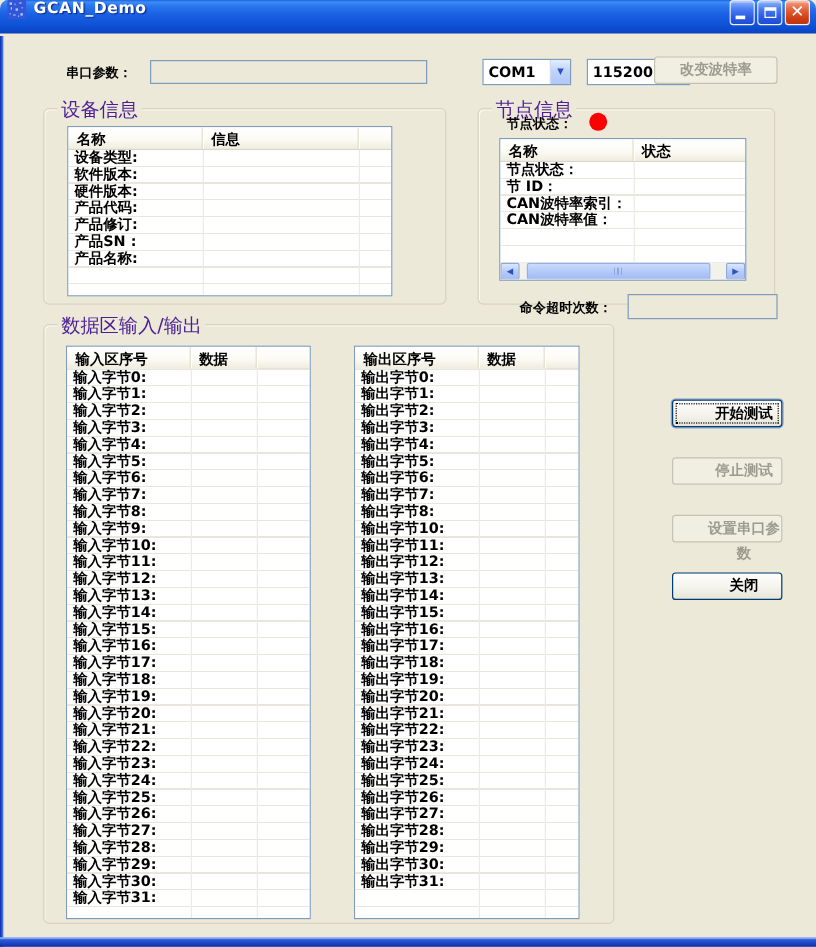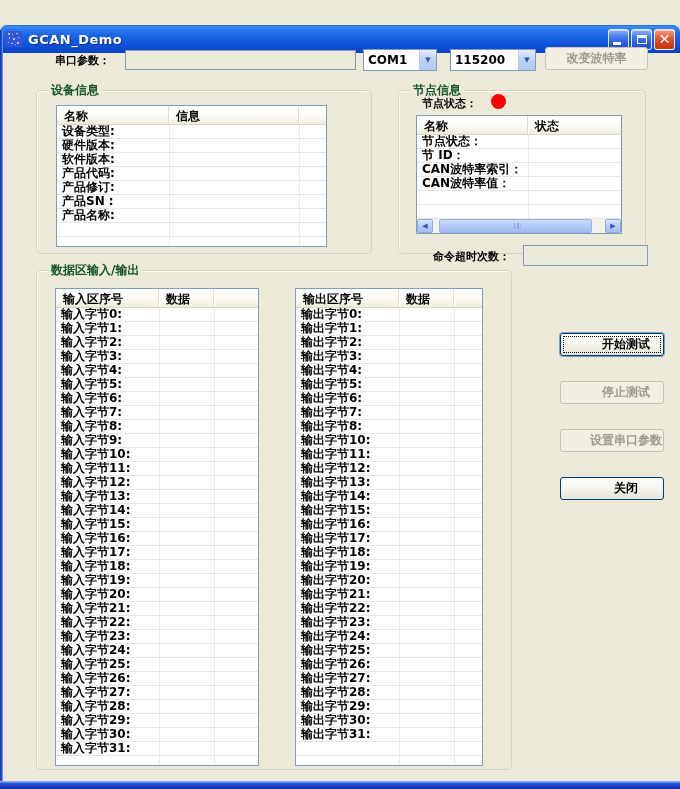--- a/index.html
+++ b/index.html
@@ -3,21 +3,21 @@
 <meta charset="utf-8">
 <style>
   * { margin:0; padding:0; box-sizing:border-box; }
   html,body { width:680px; height:789px; overflow:hidden;
     font-family:"DejaVu Sans","Liberation Sans",sans-serif; }
   .window { position:absolute; inset:0; background:#ECE9D8; }
 
   
   .titlebar { position:absolute; top:0; left:0; right:0; height:28px;
     background:linear-gradient(180deg,#1964E0 0%,#3E8CF5 6%,#2C79EE 16%,#1A61E3 42%,#0F53D8 72%,#0A47C8 92%,#0940B8 100%);
-    border-radius:7px 7px 0 0; display:flex; align-items:center; padding:0 5px 0 6px;margin-top:25px; }
+    border-radius:7px 7px 0 0; display:flex; align-items:flex-start; padding:0 5px 0 6px; }
   .app-icon { width:16px; height:16px; flex:0 0 16px; }
   .title-text { color:#FFFFFF; font-weight:bold; font-size:13px; margin-left:6px;
     text-shadow:1px 1px 1px #0A2A8A; letter-spacing:.5px; }
   .tb-buttons { margin-left:auto; display:flex; gap:2px; }
   .tb-btn { width:21px; height:21px; border:1px solid rgba(255,255,255,.85); border-radius:3px;
     position:relative; cursor:pointer;
     background:linear-gradient(180deg,#8FB4F9 0%,#4A7CF2 35%,#2A5BE2 70%,#1E4DD2 100%);
     box-shadow:inset 0 1px 0 rgba(255,255,255,.5); }
   .tb-btn.close { background:linear-gradient(180deg,#F2A084 0%,#E35F37 40%,#CE3E14 75%,#BE350E 100%); }
   .glyph-min { position:absolute; left:4px; bottom:4px; width:8px; height:3px; background:#fff; }
@@ -30,38 +30,38 @@
   .left-border { position:absolute; left:0; top:30px; bottom:0; width:3px;
     background:linear-gradient(90deg,#0C2EA8,#2E5BDE 60%,#89A9F0); }
   .bottom-strip { position:absolute; left:0; right:0; bottom:0; height:8px;
     background:linear-gradient(180deg,#89A9F0 0,#89A9F0 1px,#2E5BDE 2px,#0C2EA8 100%); }
 
   
   .label { position:absolute; font-size:11px; font-weight:bold; color:#000; white-space:nowrap; }
   .edit { position:absolute; border:1px solid #7F9DB9; background:#ECE9D8; font-size:12px;
     padding:0 3px; color:#000; outline:none; }
   .combo { position:absolute; border:1px solid #7F9DB9; background:#FFFFFF; display:flex;
-    align-items:center; font-size:12px; font-weight:bold; padding-left:4px; cursor:default; }
+    align-items:center; font-size:12px; font-weight:bold; padding-left:4px; cursor:default;margin-left:39px; }
   .combo-arrow { margin-left:auto; width:17px; align-self:stretch; display:flex; align-items:center;
     justify-content:center; color:#2B53C0; font-size:7px;
     background:linear-gradient(180deg,#E3EDFD,#C0D4FA 45%,#AFC8F7);
     border-left:1px solid #B8C8E8; border-radius:0 1px 1px 0; }
 
   .btn { position:absolute; height:23px; border:1px solid #003C74; border-radius:3px;
     background:linear-gradient(180deg,#FEFEFD 0%,#F4F3EC 55%,#E8E6DA 100%);
     font-size:12px; font-weight:bold; color:#000; text-align:center; line-height:21px; cursor:pointer;
     font-family:"DejaVu Sans","Liberation Sans",sans-serif; }
   .btn.disabled { border-color:#C5C2B3; background:#F1EFE2; color:#9D9A90; cursor:default; }
   .btn.focused { box-shadow:0 0 0 1px #7DA2CE; }
   .btn.focused::after { content:""; position:absolute; inset:2px; border:1px dotted #000; }
 
   .group { position:absolute; border:1px solid #D7D3C0; border-radius:5px;
     box-shadow:inset 1px 1px 0 rgba(255,255,255,.75); }
   .group-title { position:absolute; top:-9px; left:11px; background:#ECE9D8; padding:0 3px;
-    color:#14532d; font-size:12px; font-weight:bold; white-space:nowrap; }
+    color:#4c1d95; font-size:16px; font-weight:normal; white-space:nowrap; }
 
   
   .lv { position:absolute; border:1px solid #7F9DB9; background:#FFFFFF; overflow:hidden; }
   .lv-header { position:absolute; top:0; left:0; right:0; height:19px; display:flex;
     background:linear-gradient(180deg,#FFFFFF 0%,#FCFBF6 55%,#F5F3E8 80%,#EFEDDE 100%);
     border-bottom:1px solid #D9D6C4; }
   .lv-col { font-size:12px; font-weight:bold; color:#000; padding:2px 0 0 7px;
     border-right:1px solid #E2DFCC; box-shadow:1px 0 0 #fff; white-space:nowrap; overflow:hidden; }
   .lv-col.last { flex:1; border-right:none; box-shadow:none; }
   .lv-body { position:absolute; top:19px; left:0; right:0; bottom:0;
@@ -78,21 +78,21 @@
     color:#2B53C0; font-size:7px; display:flex; align-items:center; justify-content:center; cursor:pointer; }
   .sb-track { flex:1; position:relative; }
   .sb-thumb { position:absolute; left:6px; top:0; bottom:0; width:153px; border:1px solid #98B0E4;
     border-radius:2px; background:linear-gradient(180deg,#CADAFB,#B0C7F8 60%,#A2BCF5); cursor:pointer; }
   .sb-grip { position:absolute; left:50%; top:3px; bottom:3px; width:9px; transform:translateX(-50%);
     background:repeating-linear-gradient(90deg,#8FA8E0 0 1px,transparent 1px 3px); }
 
   .status-dot { position:absolute; width:15px; height:15px; border-radius:50%; background:#FF0000; }
   .actions { position:absolute; left:560px; top:333px; width:88px; display:flex;
     flex-direction:column; gap:25px; }
-  .actions .btn { position:relative; width:104px;padding-left:28px; }
+  .actions .btn { position:relative; width:92px;padding-left:28px; }
 </style>
 </head>
 <body>
 
 <div class="window">
 
   <div class="titlebar">
     <svg class="app-icon" viewBox="0 0 16 16">
       <rect width="16" height="16" rx="2" fill="#3555D8"></rect>
       <g fill="#9FD0F0">
@@ -141,22 +141,22 @@
     <div class="lv-header">
       <div class="lv-col" style="width:112px">名称</div>
       <div class="lv-col" style="width:130px">信息</div>
       <div class="lv-col last"></div>
     </div>
     <div class="lv-body">
       <div class="vline" style="left:112px"></div>
       <div class="vline" style="left:242px"></div>
 
     <div class="lv-row">设备类型:</div>
+        <div class="lv-row">软件版本:</div>
         <div class="lv-row">硬件版本:</div>
-        <div class="lv-row">软件版本:</div>
         <div class="lv-row">产品代码:</div>
         <div class="lv-row">产品修订:</div>
         <div class="lv-row">产品SN  :</div>
         <div class="lv-row">产品名称:</div>
       </div>
   </div>
 
   <div class="group" style="left:398px;top:90px;width:248px;height:164px">
     <span class="group-title">节点信息</span>
   </div>

